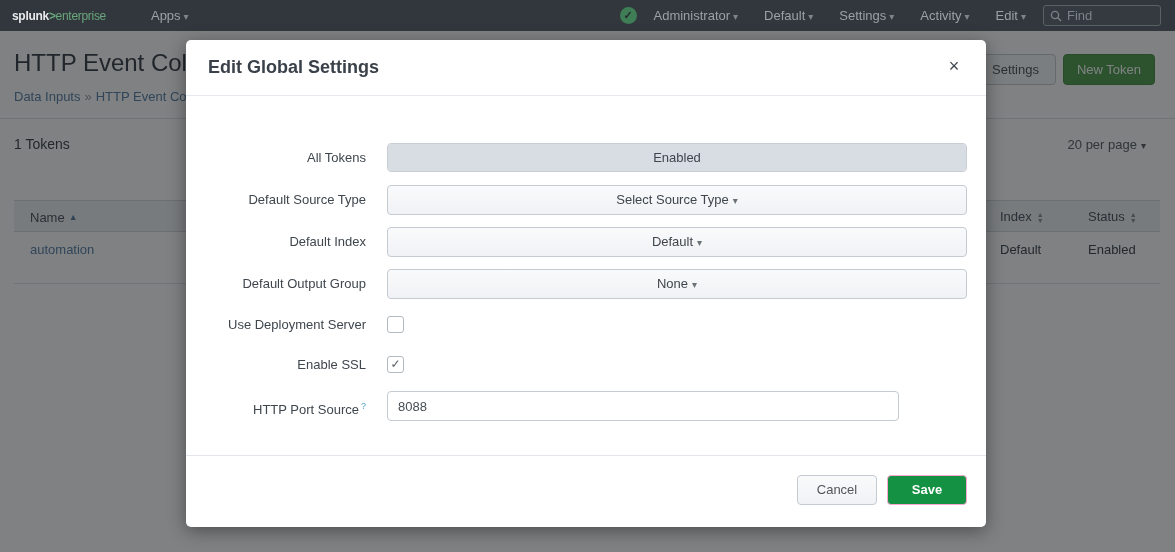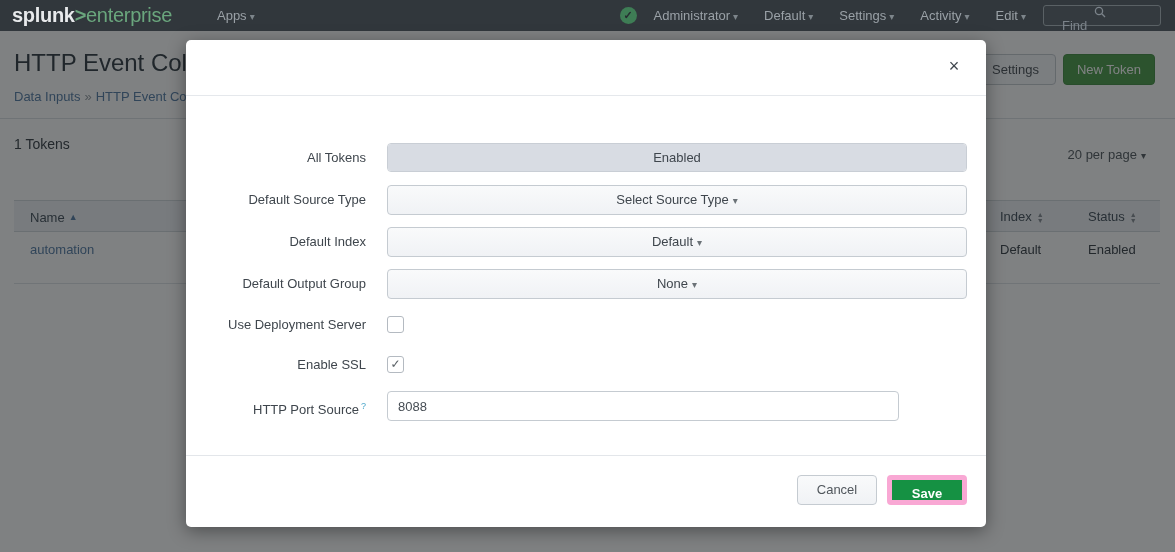--- a/index.html
+++ b/index.html
@@ -3,52 +3,52 @@
 <meta charset="utf-8">
 <style>
   * { margin:0; padding:0; box-sizing:border-box; }
   html,body { width:1175px; height:552px; overflow:hidden; }
   body { font-family:"Liberation Sans", sans-serif; background:#fff; }
   #screen { position:relative; width:1175px; height:552px; overflow:hidden; background:#fff; }
 
   
   .navbar { position:absolute; top:0; left:0; width:1175px; height:31px; background:#31373c;
             display:flex; align-items:center; z-index:1; }
-  .logo { margin-left:12px; font-size:20px; letter-spacing:-0.3px; white-space:nowrap; }
+  .logo { margin-left:12px; font-size:12px; letter-spacing:-0.3px; white-space:nowrap; }
   .logo .l-splunk { color:#e8eaec; font-weight:bold; }
   .logo .l-gt { color:#6aa67d; font-weight:bold; }
   .logo .l-ent { color:#6aa67d; font-weight:300; }
   .nav-item { color:#9aa1a7; font-size:13px; padding:0 13px; white-space:nowrap; cursor:pointer; }
   .nav-item .caret { font-size:10px; color:#7d858b; margin-left:3px; }
   .nav-apps { margin-left:32px; }
   .nav-right { margin-left:auto; display:flex; align-items:center; }
   .status-circle { width:17px; height:17px; border-radius:50%; background:#3e7d55; color:#262d31;
                    font-size:11px; line-height:17px; text-align:center; font-weight:bold; margin-right:4px; }
   .nav-search { width:118px; height:21px; margin:0 14px 0 4px; border:1px solid #5a6165; border-radius:3px;
-                background:#343a3f; display:flex; align-items:center; padding:0 6px;flex-direction:column; }
+                background:#343a3f; display:flex; align-items:center; padding:0 6px; }
   .nav-search svg { flex:0 0 auto; margin-right:5px; }
   .nav-search input { border:none; outline:none; background:transparent; color:#aab1b7;
                       font-size:13px; width:80px; font-family:"Liberation Sans", sans-serif; }
   .nav-search input::placeholder { color:#7b838a; }
 
   
   .page { position:absolute; top:31px; left:0; width:1175px; height:521px; background:#fff; z-index:1; }
   .page-title { position:absolute; top:18px; left:14px; font-size:24px; font-weight:500; color:#39424a; }
   .breadcrumb { position:absolute; top:58px; left:14px; font-size:13px; }
   .breadcrumb .bc-link { color:#5c82aa; cursor:pointer; }
   .breadcrumb .bc-sep { color:#9aa1a7; margin:0 4px; }
   .page-divider { position:absolute; top:87px; left:0; width:1175px; border-top:1px solid #dde1e5; }
   .btn-secondary-top { position:absolute; top:23px; left:975px; width:81px; height:31px;
                        background:#f7f8fa; border:1px solid #c7ccd2; border-radius:4px;
                        font-size:13px; color:#50565c; text-align:center; line-height:29px; cursor:pointer; }
   .btn-newtoken { position:absolute; top:23px; left:1063px; width:92px; height:31px;
                   background:#53a051; border:1px solid #4a9049; border-radius:4px;
                   font-size:13px; color:#fff; text-align:center; line-height:29px; cursor:pointer; }
   .tokens-count { position:absolute; top:105px; left:14px; font-size:14px; color:#3f464d; }
-  .per-page { position:absolute; top:116px; right:29px; font-size:13px; color:#5a6166; cursor:pointer; }
+  .per-page { position:absolute; top:106px; right:29px; font-size:13px; color:#5a6166; cursor:pointer; }
   .per-page .caret { font-size:10px; color:#5a6166; margin-left:4px; }
 
   .tokens-table { position:absolute; top:169px; left:14px; width:1146px; height:84px;
                   background:#fff; border-bottom:1px solid #e0e4e8; }
   .thead { position:absolute; top:0; left:0; width:100%; height:32px; background:#f0f3f6;
            border-top:1px solid #d4d9dd; border-bottom:1px solid #d4d9dd; }
   .th { position:absolute; top:0; height:32px; line-height:32px; font-size:13px; color:#4a5560; cursor:pointer; }
   .th-name { left:16px; }
   .th-index { left:986px; }
   .th-status { left:1074px; }
@@ -93,21 +93,21 @@
               font-size:12px; line-height:15px; text-align:center; color:#5a6166; cursor:pointer; }
 
   .text-input { width:512px; height:30px; border:1px solid #c5cbd1; border-radius:4px; padding:0 10px;
                 font-size:13px; color:#464d54; font-family:"Liberation Sans", sans-serif; outline:none; }
 
   .modal-footer { position:absolute; top:415px; left:0; width:800px; height:72px; border-top:1px solid #e3e6ea; }
   .btn-cancel { position:absolute; top:19px; left:611px; width:80px; height:30px;
                 background:linear-gradient(#f9fafb,#f0f2f5); border:1px solid #c5cbd1; border-radius:4px;
                 font-size:13px; color:#50565c; text-align:center; line-height:28px; cursor:pointer; }
   .btn-save { position:absolute; top:19px; left:701px; width:80px; height:30px;
-              background:#159143; border:5px solid #f9a8d4; border-radius:4px;
+              background:#159143; border:1px solid #f9a8d4; border-radius:4px;
               font-size:13px; font-weight:bold; color:#fff; text-align:center; line-height:28px; cursor:pointer; }
 </style>
 </head>
 <body>
 
 <div id="screen">
 
   <div class="navbar">
     <div class="logo"><span class="l-splunk">splunk</span><span class="l-gt">&gt;</span><span class="l-ent">enterprise</span></div>
     <div class="nav-item nav-apps"><span>Apps</span><span class="caret">▾</span></div>
@@ -150,20 +150,21 @@
         <div class="td td-index">Default</div>
         <div class="td td-status">Enabled</div>
       </div>
     </div>
   </div>
 
   <div class="overlay"></div>
 
   <div class="modal">
     <div class="modal-header">
+      <div class="modal-title">Edit Global Settings</div>
       <div class="modal-close">×</div>
     </div>
 
     <div class="m-row" style="top:103px;">
       <div class="m-label" style="line-height:29px;">All Tokens</div>
       <div class="m-control">
         <div class="toggle-group">
           <div class="toggle-opt selected">Enabled</div>
         </div>
       </div>

